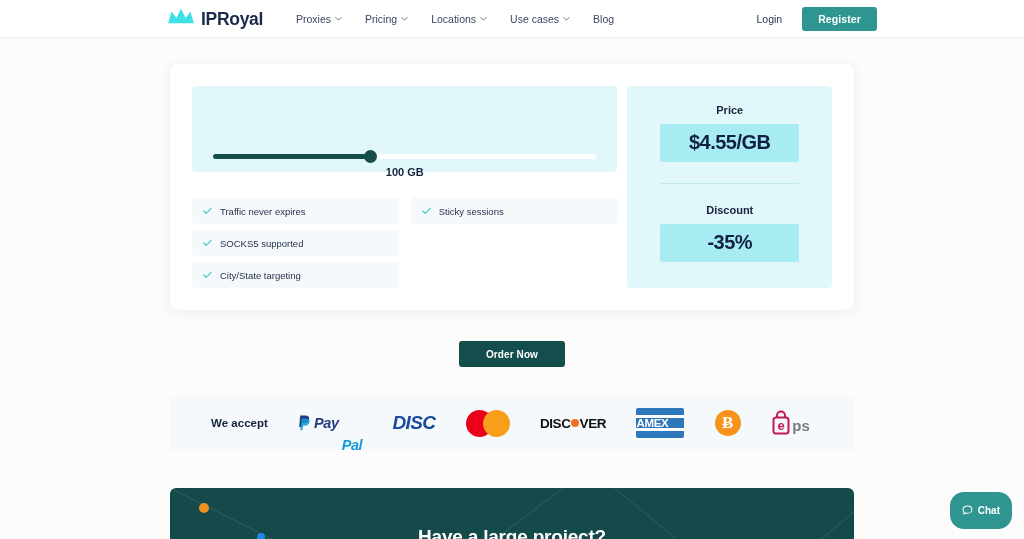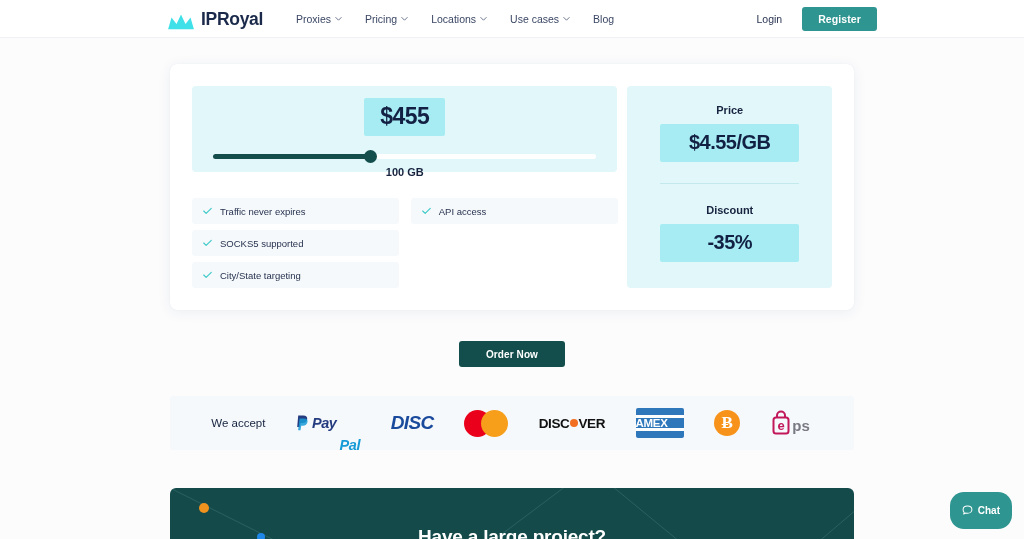--- a/index.html
+++ b/index.html
@@ -16,21 +16,21 @@
   .header {
     position: absolute; top: 0; left: 0;
     width: 1024px; height: 38px;
     background: #ffffff;
     border-bottom: 1px solid #eef0f3;
     display: flex; align-items: center;
   }
   .logo-wrap {
     position: absolute; left: 168px; top: 50%;
     transform: translateY(-50%);
-    display: flex; align-items: flex-end; gap: 7px;
+    display: flex; align-items: flex-start; gap: 7px;
     cursor: pointer;
   }
   .logo-mark { width: 26px; height: 15px; display: block; }
   .logo-text {
     font-size: 17.5px; font-weight: bold;
     color: #1b2a4a; letter-spacing: -0.3px;
   }
   .nav {
     position: absolute; left: 296px; top: 50%;
     transform: translateY(-50%);
@@ -145,21 +145,21 @@
 
   
   .payments {
     position: absolute; left: 170px; top: 396px;
     width: 684px; height: 54px;
     background: #f5f9fb; border-radius: 3px;
     display: flex; align-items: center;
     justify-content: space-around; padding: 0 26px;
   }
   .pay-item { display: flex; align-items: center; justify-content: center; }
-  .we-accept { font-size: 11.5px; font-weight: normal; color: #16233f; white-space: nowrap; }
+  .we-accept { font-size: 11.5px; font-weight: bold; color: #16233f; white-space: nowrap; }
 
   .paypal { display: flex; align-items: center; gap: 3px; }
   .pp-glyph { width: 13px; height: 16px; display: block; }
   .pp-text { font-size: 14.5px; font-weight: bold; font-style: italic; letter-spacing: -0.4px; }
   .pp-pay { color: #253b80; }
   .pp-pal { color: #179bd7; margin-top: 44px; }
 
   .visa {
     font-size: 19px; font-weight: bold; font-style: italic;
     color: #1a4a9c; letter-spacing: -0.6px;
@@ -270,21 +270,20 @@
       <button class="register-btn">Register</button>
     </div>
   </div>
 
   <div class="card">
     <div class="card-inner">
 
       <div class="left-panel">
 
         <div class="slider-box">
-          <div class="price-badge">$455</div>
           <div class="slider-track-wrap">
             <div class="slider-rail"></div>
             <div class="slider-fill" style="width: 41%;"></div>
             <div class="slider-thumb" style="left: 41%;"></div>
           </div>
           <div class="slider-label">100 GB</div>
         </div>
 
         <div class="features">
           <div class="feat-col">
@@ -305,21 +304,21 @@
                   <path d="M0.8 4 L3.5 6.7 L9.2 1" stroke="#3fc9c9" stroke-width="1.3" fill="none" stroke-linecap="round" stroke-linejoin="round"></path>
                 </svg>
               <span class="feat-text">City/State targeting</span>
             </div>
           </div>
           <div class="feat-col">
             <div class="feat-row">
               <svg class="check" viewBox="0 0 10 8">
                   <path d="M0.8 4 L3.5 6.7 L9.2 1" stroke="#3fc9c9" stroke-width="1.3" fill="none" stroke-linecap="round" stroke-linejoin="round"></path>
                 </svg>
-              <span class="feat-text">API access</span>
+              <span class="feat-text">Sticky sessions</span>
             </div>
           </div>
         </div>
       </div>
 
       <div class="right-panel">
         <div class="rp-label">Price</div>
         <div class="rp-value">$4.55/GB</div>
         <div class="rp-divider"></div>
         <div class="rp-label">Discount</div>

